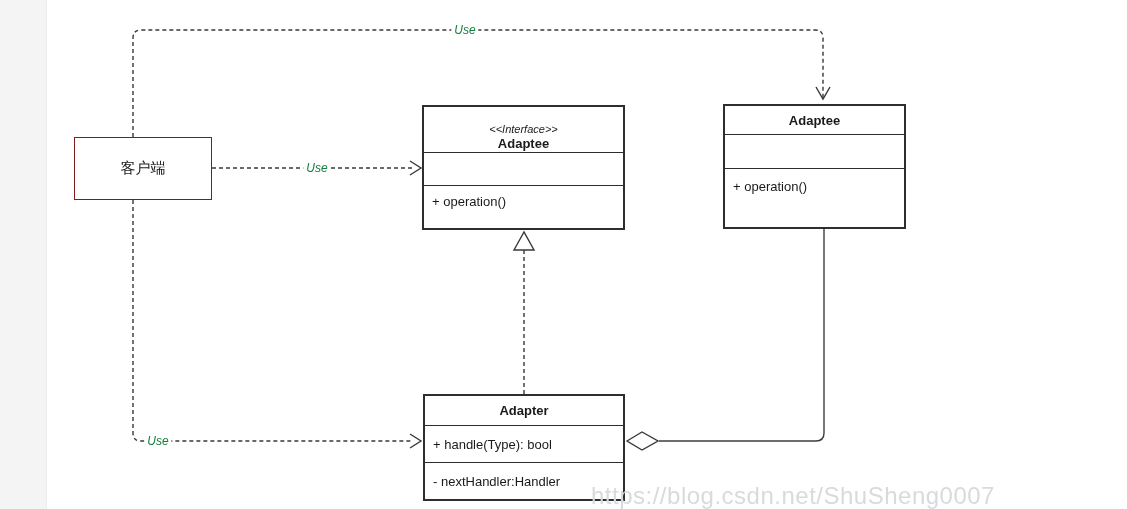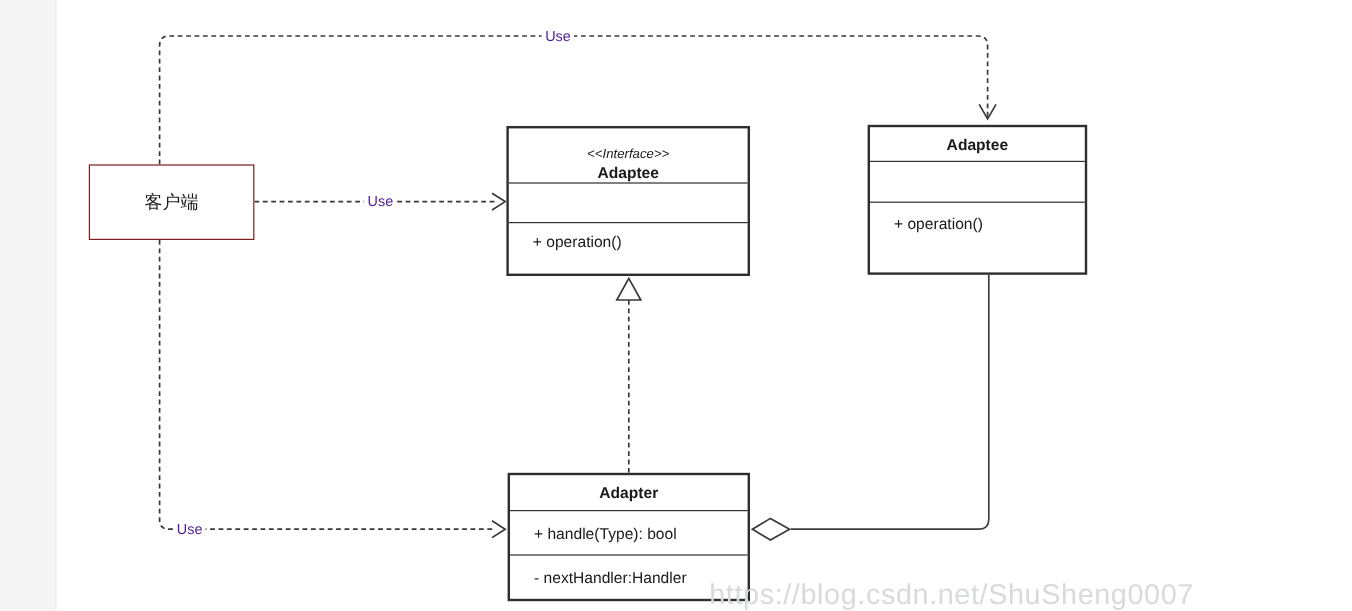--- a/index.html
+++ b/index.html
@@ -77,21 +77,21 @@
     text-align: center;
     line-height: 13px;
     margin-top: 14px;
   }
   .uml-sec {
     border-top: 1px solid #2e2e2e;
   }
   .member {
     font-size: 13px;
     line-height: 15px;
-    padding-left: 20px;
+    padding-left: 8px;
     white-space: nowrap;
   }
 
   .client-box {
     position: absolute;
     left: 74px; top: 137px;
     width: 138px; height: 63px;
     background: #ffffff;
     border: 1px solid #7f1d1d;
     display: flex;
@@ -101,22 +101,23 @@
     color: #1a1a1a;
   }
 
   .edge-label {
     position: absolute;
     transform: translate(-50%, -50%);
     background: #ffffff;
     padding: 0 3px;
     font-size: 12px;
     line-height: 14px;
-    color: #4c1d95;
+    color: #15803d;
     white-space: nowrap;
+    font-style: italic;
   }
 
   .watermark {
     position: absolute;
     left: 591px; top: 482px;
     font-size: 24px;
     color: #d9dadb;
     letter-spacing: 0.5px;
     white-space: nowrap;
     pointer-events: none;

